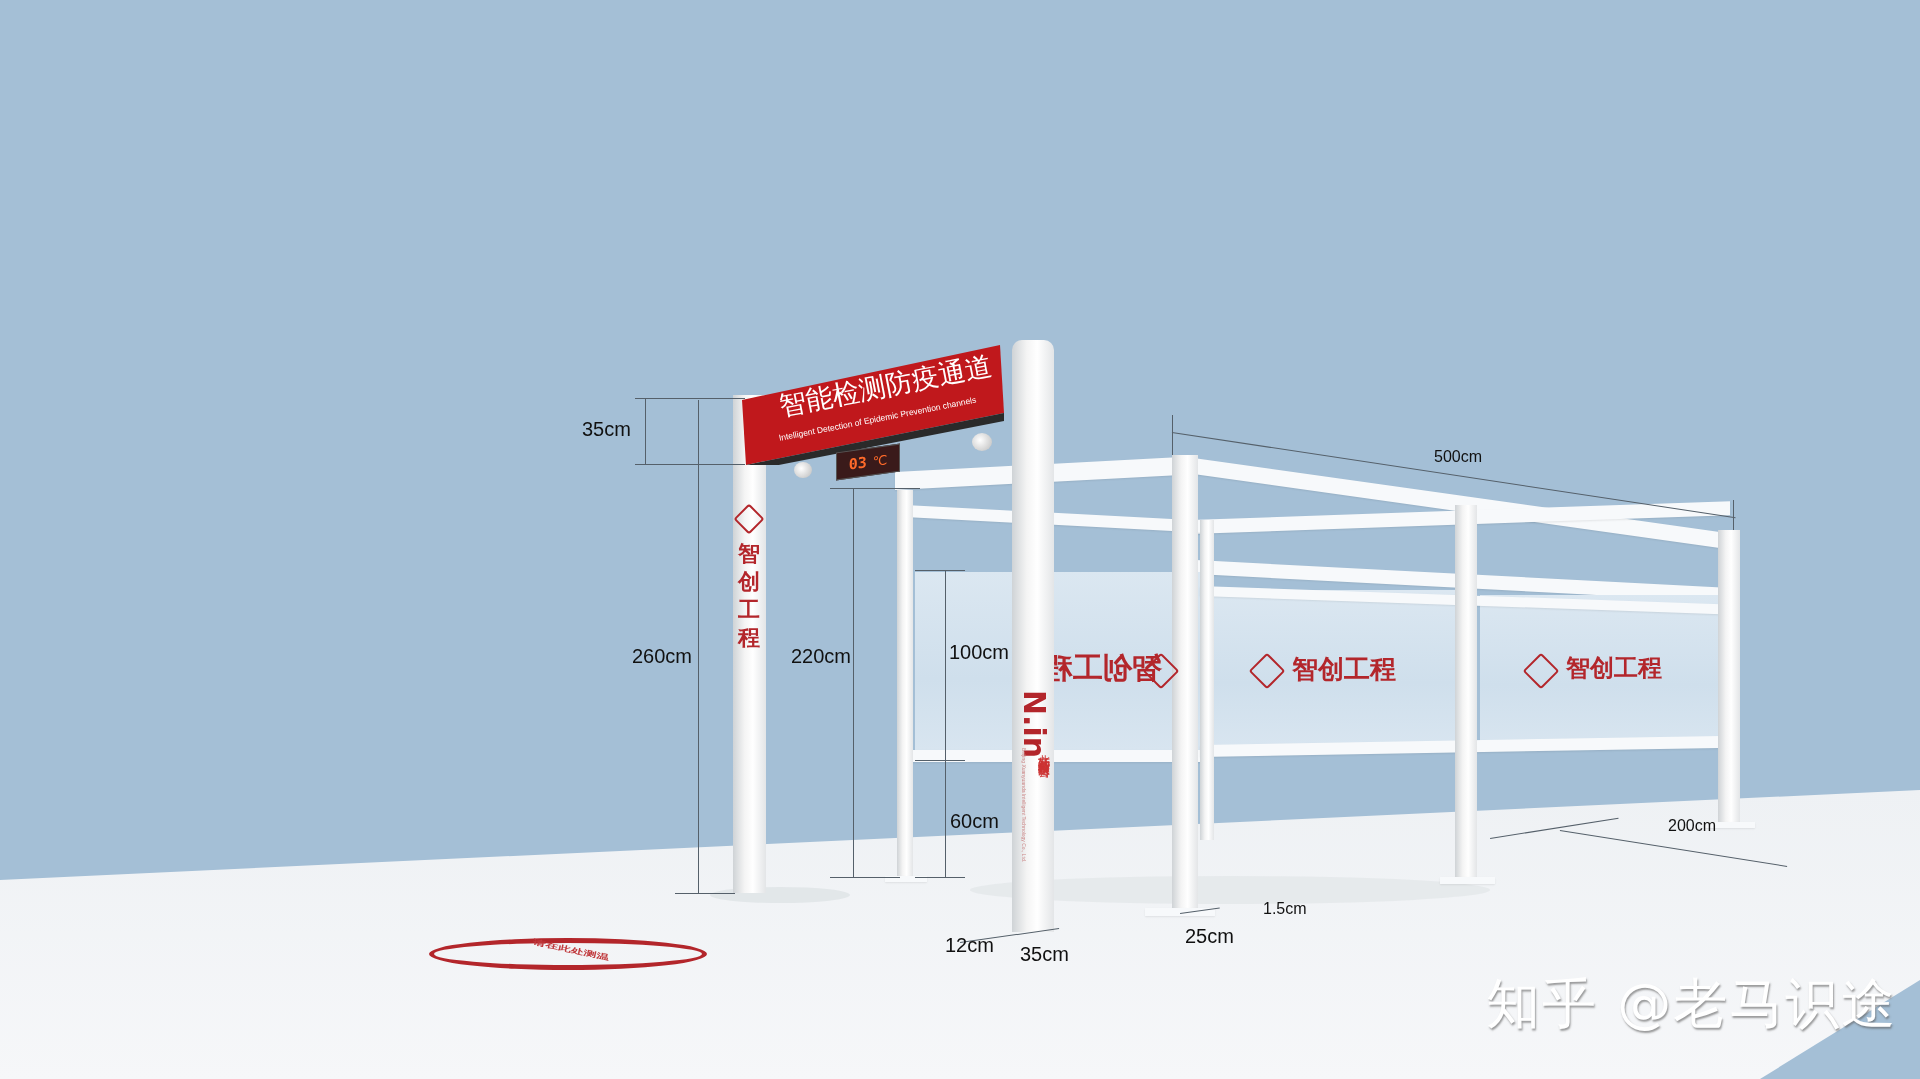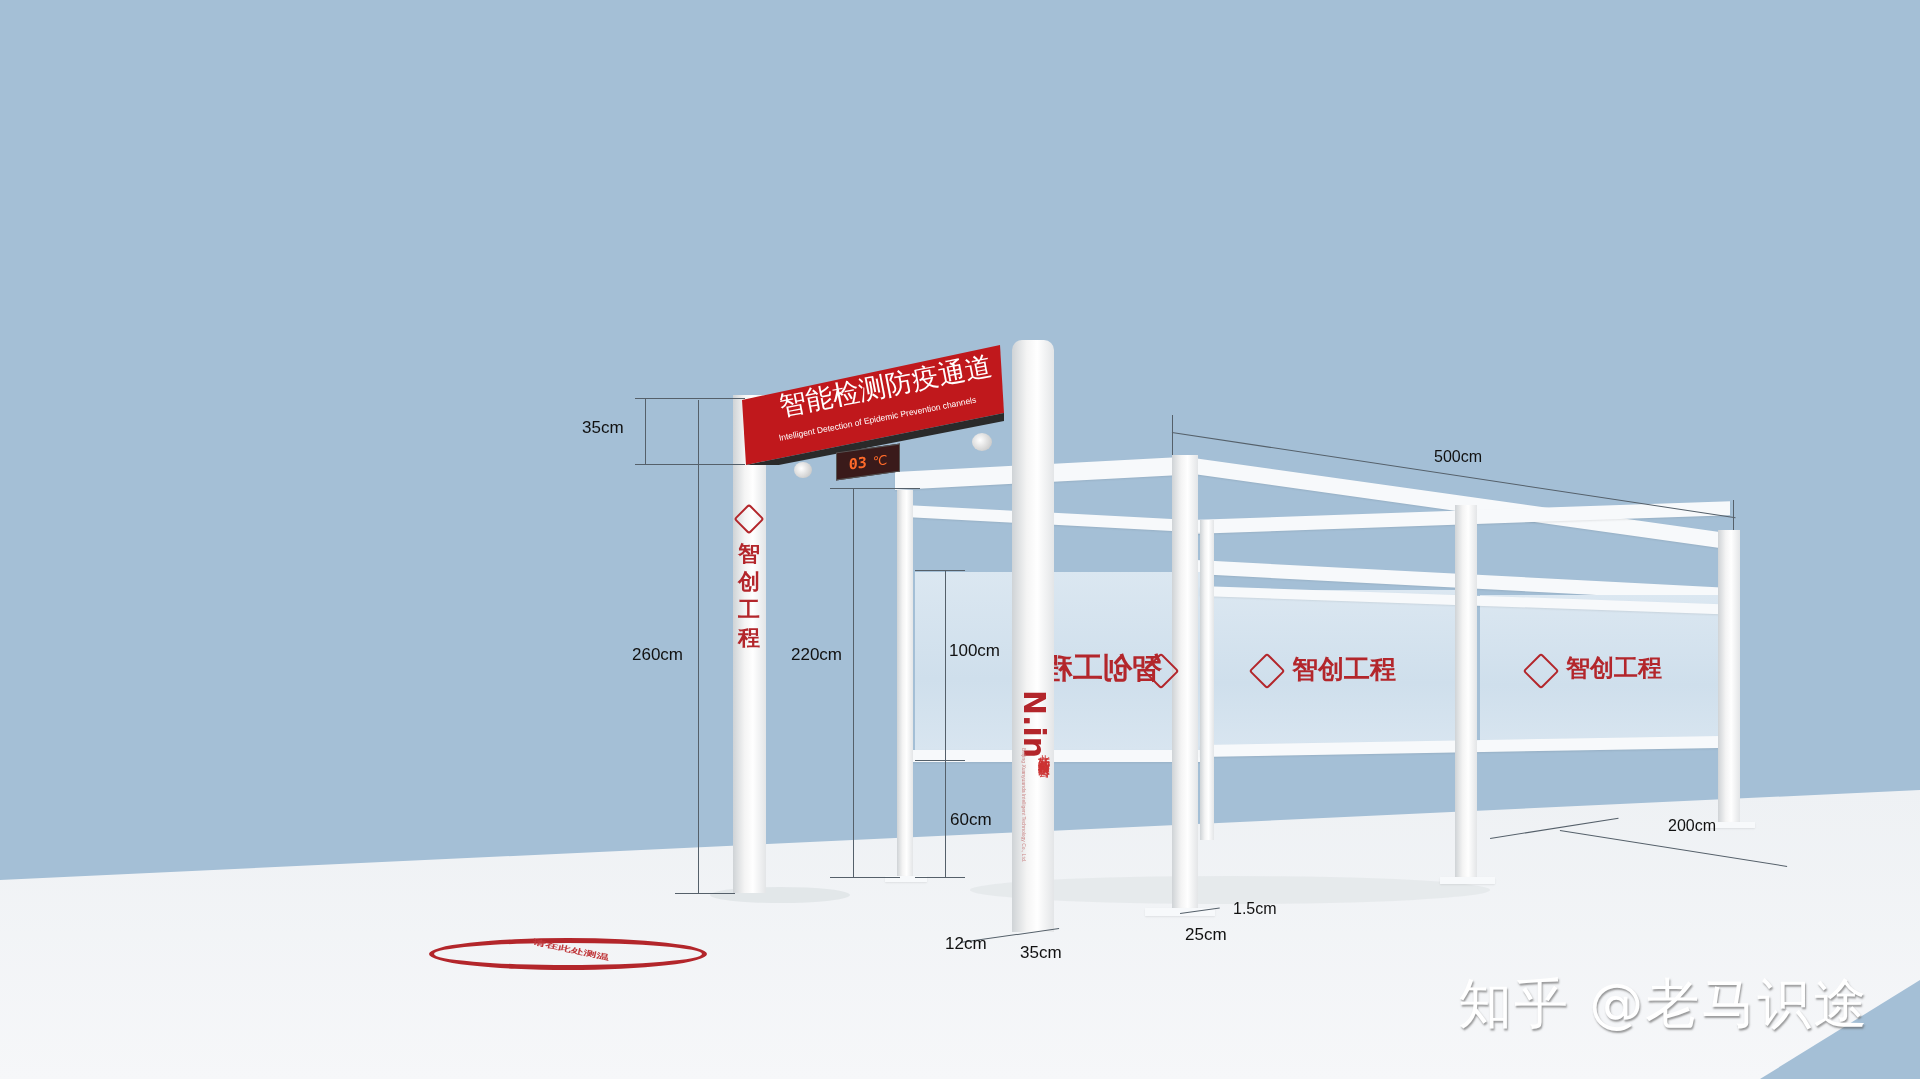--- a/index.html
+++ b/index.html
@@ -1,28 +1,28 @@
 <!DOCTYPE html>
 <html><head>
 <meta charset="utf-8">
 <style>
   html, body { margin:0; padding:0; }
   body { width:1920px; height:1079px; overflow:hidden; background:#a3bfd6; position:relative; font-family:"Liberation Sans", "DejaVu Sans", sans-serif; }
   .abs { position:absolute; }
   .sky { left:0; top:0; width:1920px; height:1079px; background:#a4bfd6; }
   .floor { left:0; top:0; width:1920px; height:1079px; }
-  .label { position:absolute; color:#111; font-size:17px; white-space:nowrap; font-family:"Liberation Sans", sans-serif; }
+  .label { position:absolute; color:#111; font-size:20px; white-space:nowrap; font-family:"Liberation Sans", sans-serif; }
   .label.small { font-size:16px; }
   .line { position:absolute; background:#55606a; }
   .pillar { position:absolute; background:linear-gradient(90deg,#cfd3d6 0%,#f4f4f4 35%,#ffffff 60%,#e3e5e7 100%); }
   .bar { position:absolute; background:#f7f9fb; box-shadow:0 1px 2px rgba(0,0,0,0.08); }
   .panel { position:absolute; background:linear-gradient(180deg,#dbe7f1 0%,#cfdfec 60%,#d8e5f0 100%); }
   .brand { position:absolute; color:#b3262b; font-weight:bold; white-space:nowrap; font-family:"DejaVu Sans", sans-serif; }
   .logo-diamond { position:absolute; width:22px; height:22px; border:2.5px solid #b3262b; transform:rotate(45deg); border-radius:3px; }
-  .watermark { position:absolute; color:#ffffff; font-size:54px; font-family:"DejaVu Sans", sans-serif; text-shadow:1px 2px 2px rgba(90,90,90,0.6); letter-spacing:2px; white-space:nowrap; }
+  .watermark { position:absolute; color:#ffffff; font-size:54px; font-family:"DejaVu Sans", sans-serif; text-shadow:1px 2px 2px rgba(90,90,90,0.6); letter-spacing:2px; white-space:nowrap;margin-left:28px; }
 </style>
 </head>
 <body>
 
 <div class="abs sky"></div>
 <svg class="abs floor" width="1920" height="1079" viewBox="0 0 1920 1079">
   <defs>
     <linearGradient id="fl" x1="0" y1="0" x2="0" y2="1">
       <stop offset="0" stop-color="#eef1f4"></stop>
       <stop offset="1" stop-color="#f6f7f9"></stop>
@@ -120,18 +120,18 @@
 <div class="line" style="left:1180px;top:913px;width:40px;height:1px;transform:rotate(-8deg);transform-origin:left top;"></div>
 <div class="line" style="left:960px;top:942px;width:100px;height:1px;transform:rotate(-8deg);transform-origin:left top;"></div>
 
 <div class="label" style="left:582px;top:418px;">35cm</div>
 <div class="label" style="left:632px;top:645px;">260cm</div>
 <div class="label" style="left:791px;top:645px;">220cm</div>
 <div class="label" style="left:949px;top:641px;">100cm</div>
 <div class="label" style="left:950px;top:810px;">60cm</div>
 <div class="label small" style="left:1434px;top:448px;">500cm</div>
 <div class="label small" style="left:1668px;top:817px;">200cm</div>
-<div class="label small" style="left:1233px;top:900px;">1.5cm</div>
+<div class="label small" style="left:1263px;top:900px;">1.5cm</div>
 <div class="label" style="left:1185px;top:925px;">25cm</div>
 <div class="label" style="left:945px;top:934px;">12cm</div>
 <div class="label" style="left:1020px;top:943px;">35cm</div>
 
 <div class="watermark" style="left:1458px;top:968px;">知乎 @老马识途</div>
 
 </body></html>

